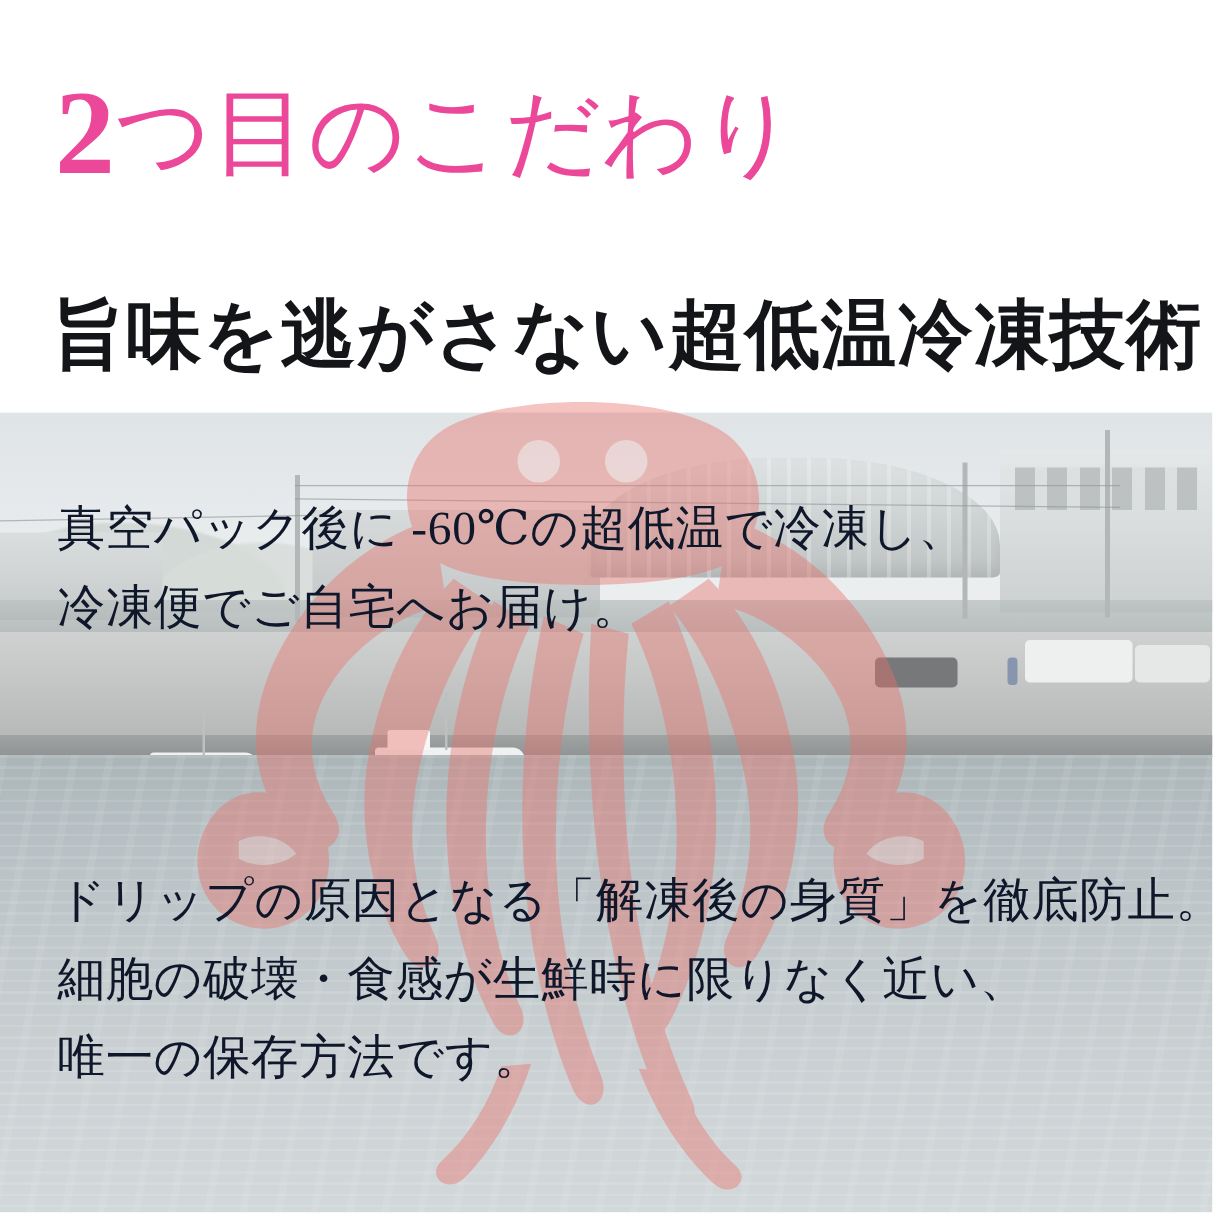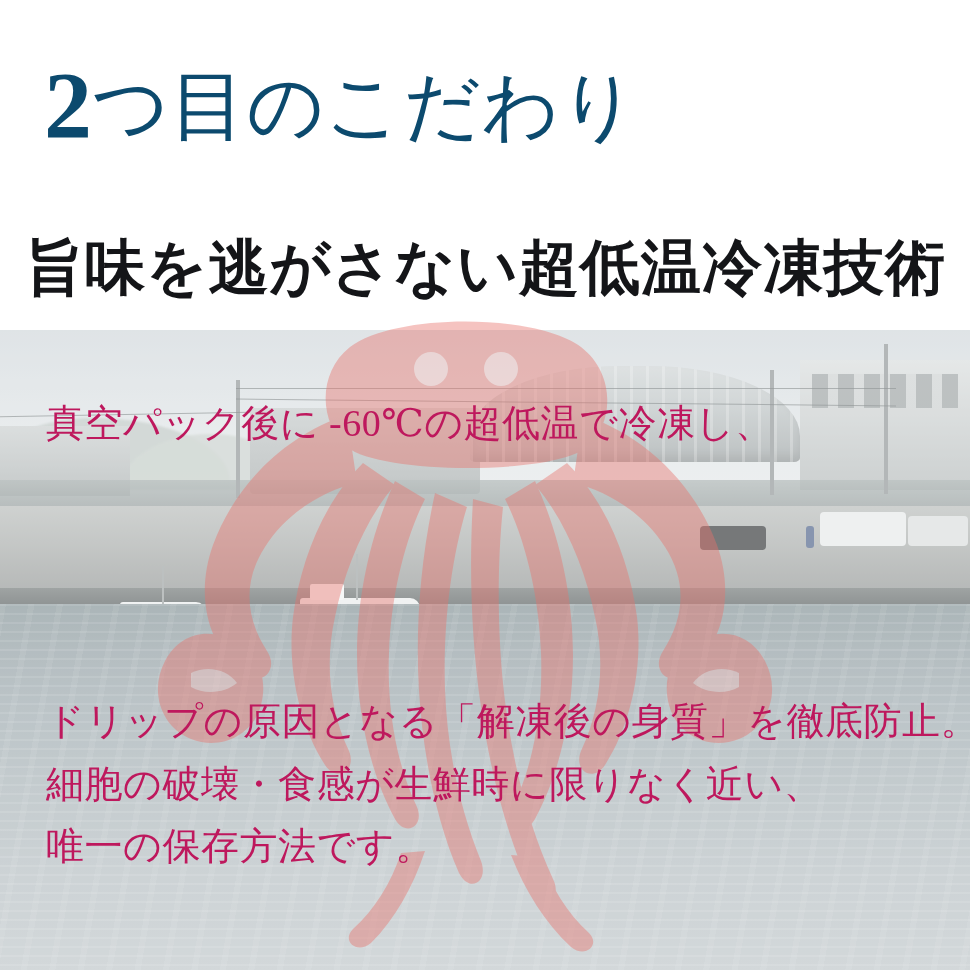--- a/index.html
+++ b/index.html
@@ -168,47 +168,47 @@
     position: absolute;
     inset: 0;
     padding: 0;
   }
   .headline {
     position: absolute;
     left: 44px;
     top: 58px;
     font-size: 76px;
     line-height: 1;
-    color: #0c4a6e;
+    color: #ec4899;
     letter-spacing: .5px;
     white-space: nowrap;
   }
   .headline .num {
     font-size: 96px;
     font-weight: 700;
     line-height: 1;
     vertical-align: -6px;
     letter-spacing: 0;
   }
   .subhead {
     position: absolute;
-    left: 24px;
+    left: 40px;
     top: 228px;
     font-size: 60px;
     font-weight: 700;
     color: #141518;
     letter-spacing: 1px;
     white-space: nowrap;
   }
   .para {
     position: absolute;
     left: 46px;
     font-size: 38px;
     line-height: 1.65;
-    color: #be185d;
+    color: #0f172a;
     letter-spacing: .5px;
   }
   .para1 { top: 392px; }
   .para2 { top: 690px; }
   .para div { white-space: nowrap; }
 </style>
 </head>
 <body>
 
 <div class="stage">
@@ -301,20 +301,21 @@
   <div class="content">
 
     <div class="headline">
       <span class="num">2</span><span>つ目のこだわり</span>
     </div>
 
     <div class="subhead">旨味を逃がさない超低温冷凍技術</div>
 
     <div class="para para1">
       <div>真空パック後に -60℃の超低温で冷凍し、</div>
+      <div>冷凍便でご自宅へお届け。</div>
     </div>
 
     <div class="para para2">
       <div>ドリップの原因となる「解凍後の身質」を徹底防止。</div>
       <div>細胞の破壊・食感が生鮮時に限りなく近い、</div>
       <div>唯一の保存方法です。</div>
     </div>
 
   </div>
 </div>

